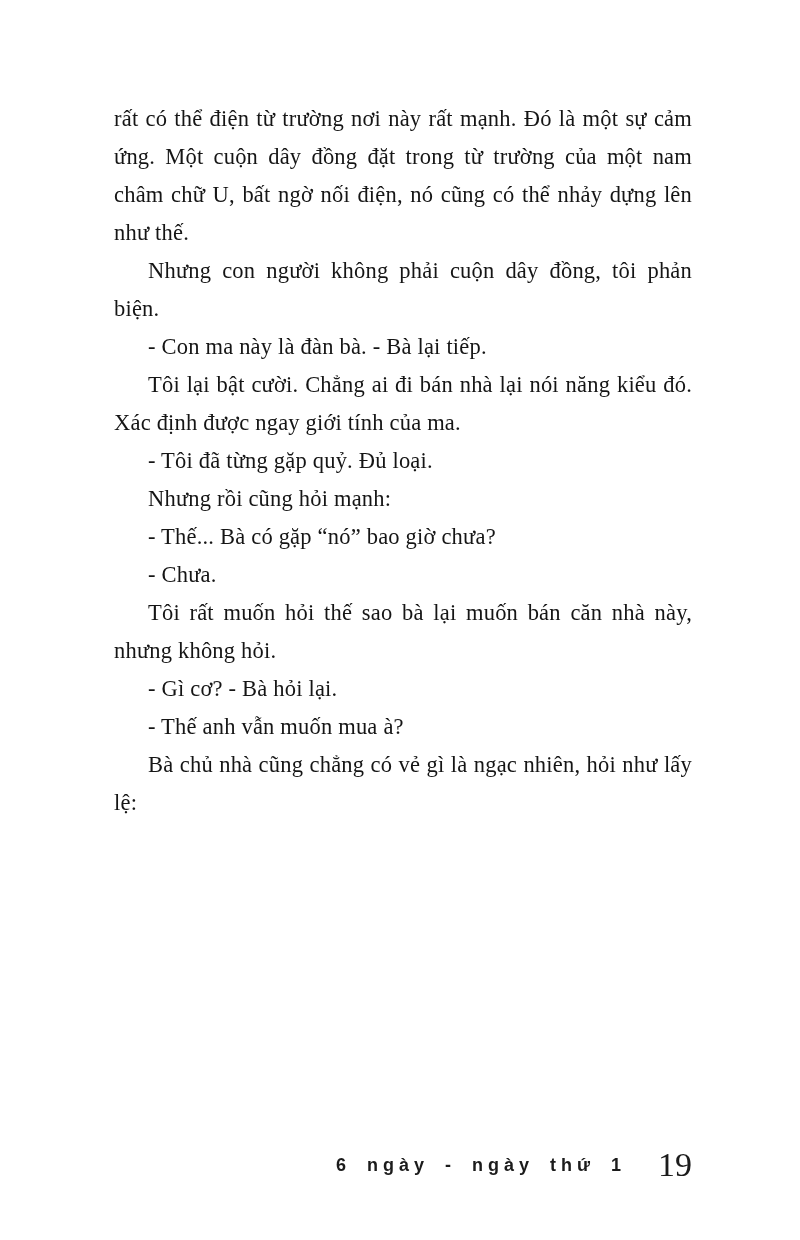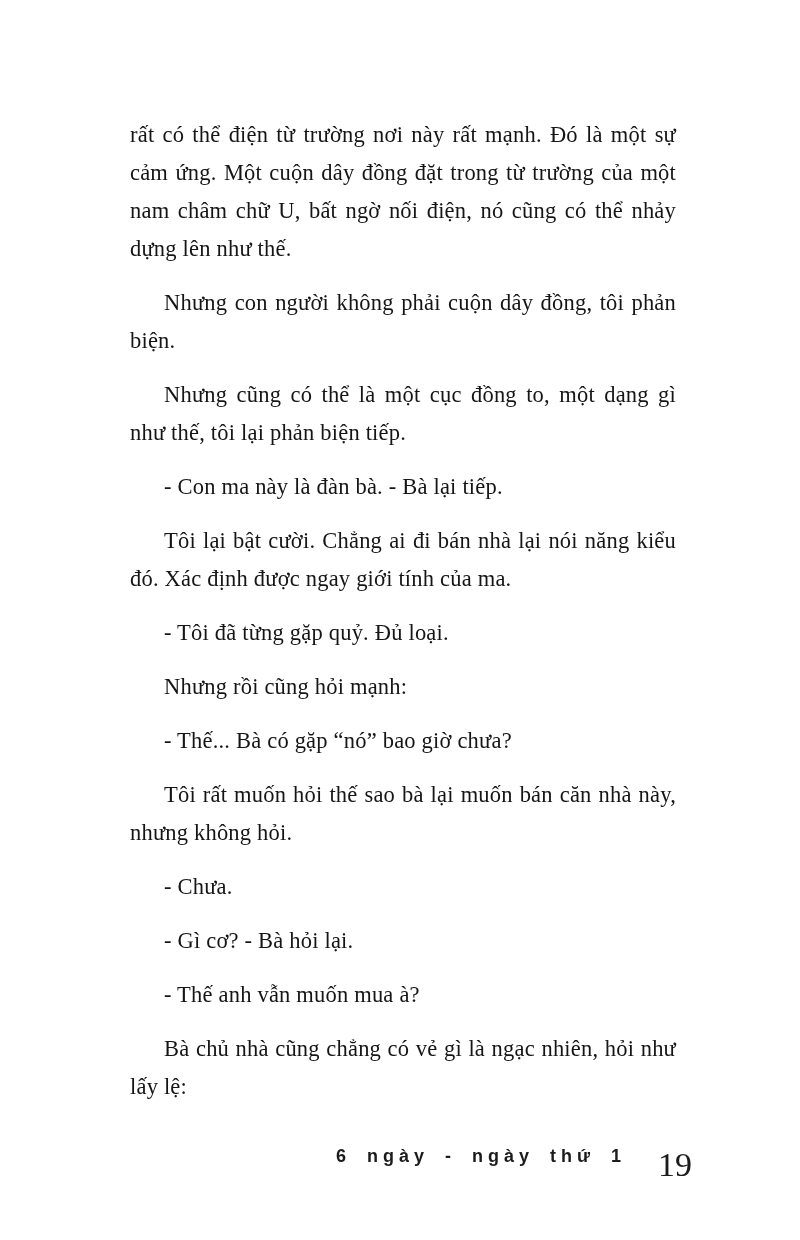--- a/index.html
+++ b/index.html
@@ -20,34 +20,34 @@
     position: absolute;
     left: 114px;
     top: 100px;
     width: 578px;
     font-size: 22.5px;
     line-height: 38px;
     text-align: justify;
     letter-spacing: 0.2px;
   }
   .text-block p {
-    margin: 16px;
+    margin: 0;
     padding: 0;
     text-indent: 34px;
   }
   .text-block p.no-indent {
     text-indent: 0;
   }
   .page-footer {
     position: absolute;
     left: 114px;
     top: 1146px;
     width: 578px;
     display: flex;
-    align-items: flex-start;
+    align-items: center;
     justify-content: flex-end;
     gap: 32px;
   }
   .running-title {
     font-family: "Liberation Sans", "DejaVu Sans", sans-serif;
     font-weight: bold;
     font-size: 18px;
     letter-spacing: 5px;
     word-spacing: 6px;
     color: #1b1b1b;
@@ -59,28 +59,27 @@
   }
 </style>
 </head>
 <body>
 
 <div class="page">
 
   <div class="text-block">
     <p class="no-indent">rất có thể điện từ trường nơi này rất mạnh. Đó là một sự cảm ứng. Một cuộn dây đồng đặt trong từ trường của một nam châm chữ U, bất ngờ nối điện, nó cũng có thể nhảy dựng lên như thế.</p>
     <p>Nhưng con người không phải cuộn dây đồng, tôi phản biện.</p>
-    <p>Nhưng cũng có thể là một cục đồng to, một dạng gì như thế, tôi lại phản biện tiếp.</p>
     <p>- Con ma này là đàn bà. - Bà lại tiếp.</p>
     <p>Tôi lại bật cười. Chẳng ai đi bán nhà lại nói năng kiểu đó. Xác định được ngay giới tính của ma.</p>
     <p>- Tôi đã từng gặp quỷ. Đủ loại.</p>
     <p>Nhưng rồi cũng hỏi mạnh:</p>
     <p>- Thế... Bà có gặp “nó” bao giờ chưa?</p>
+    <p>- Chưa.</p>
     <p>Tôi rất muốn hỏi thế sao bà lại muốn bán căn nhà này, nhưng không hỏi.</p>
-    <p>- Chưa.</p>
     <p>- Gì cơ? - Bà hỏi lại.</p>
     <p>- Thế anh vẫn muốn mua à?</p>
     <p>Bà chủ nhà cũng chẳng có vẻ gì là ngạc nhiên, hỏi như lấy lệ:</p>
   </div>
 
   <div class="page-footer">
     <span class="running-title">6 ngày - ngày thứ 1</span>
     <span class="page-number">19</span>
   </div>
 

